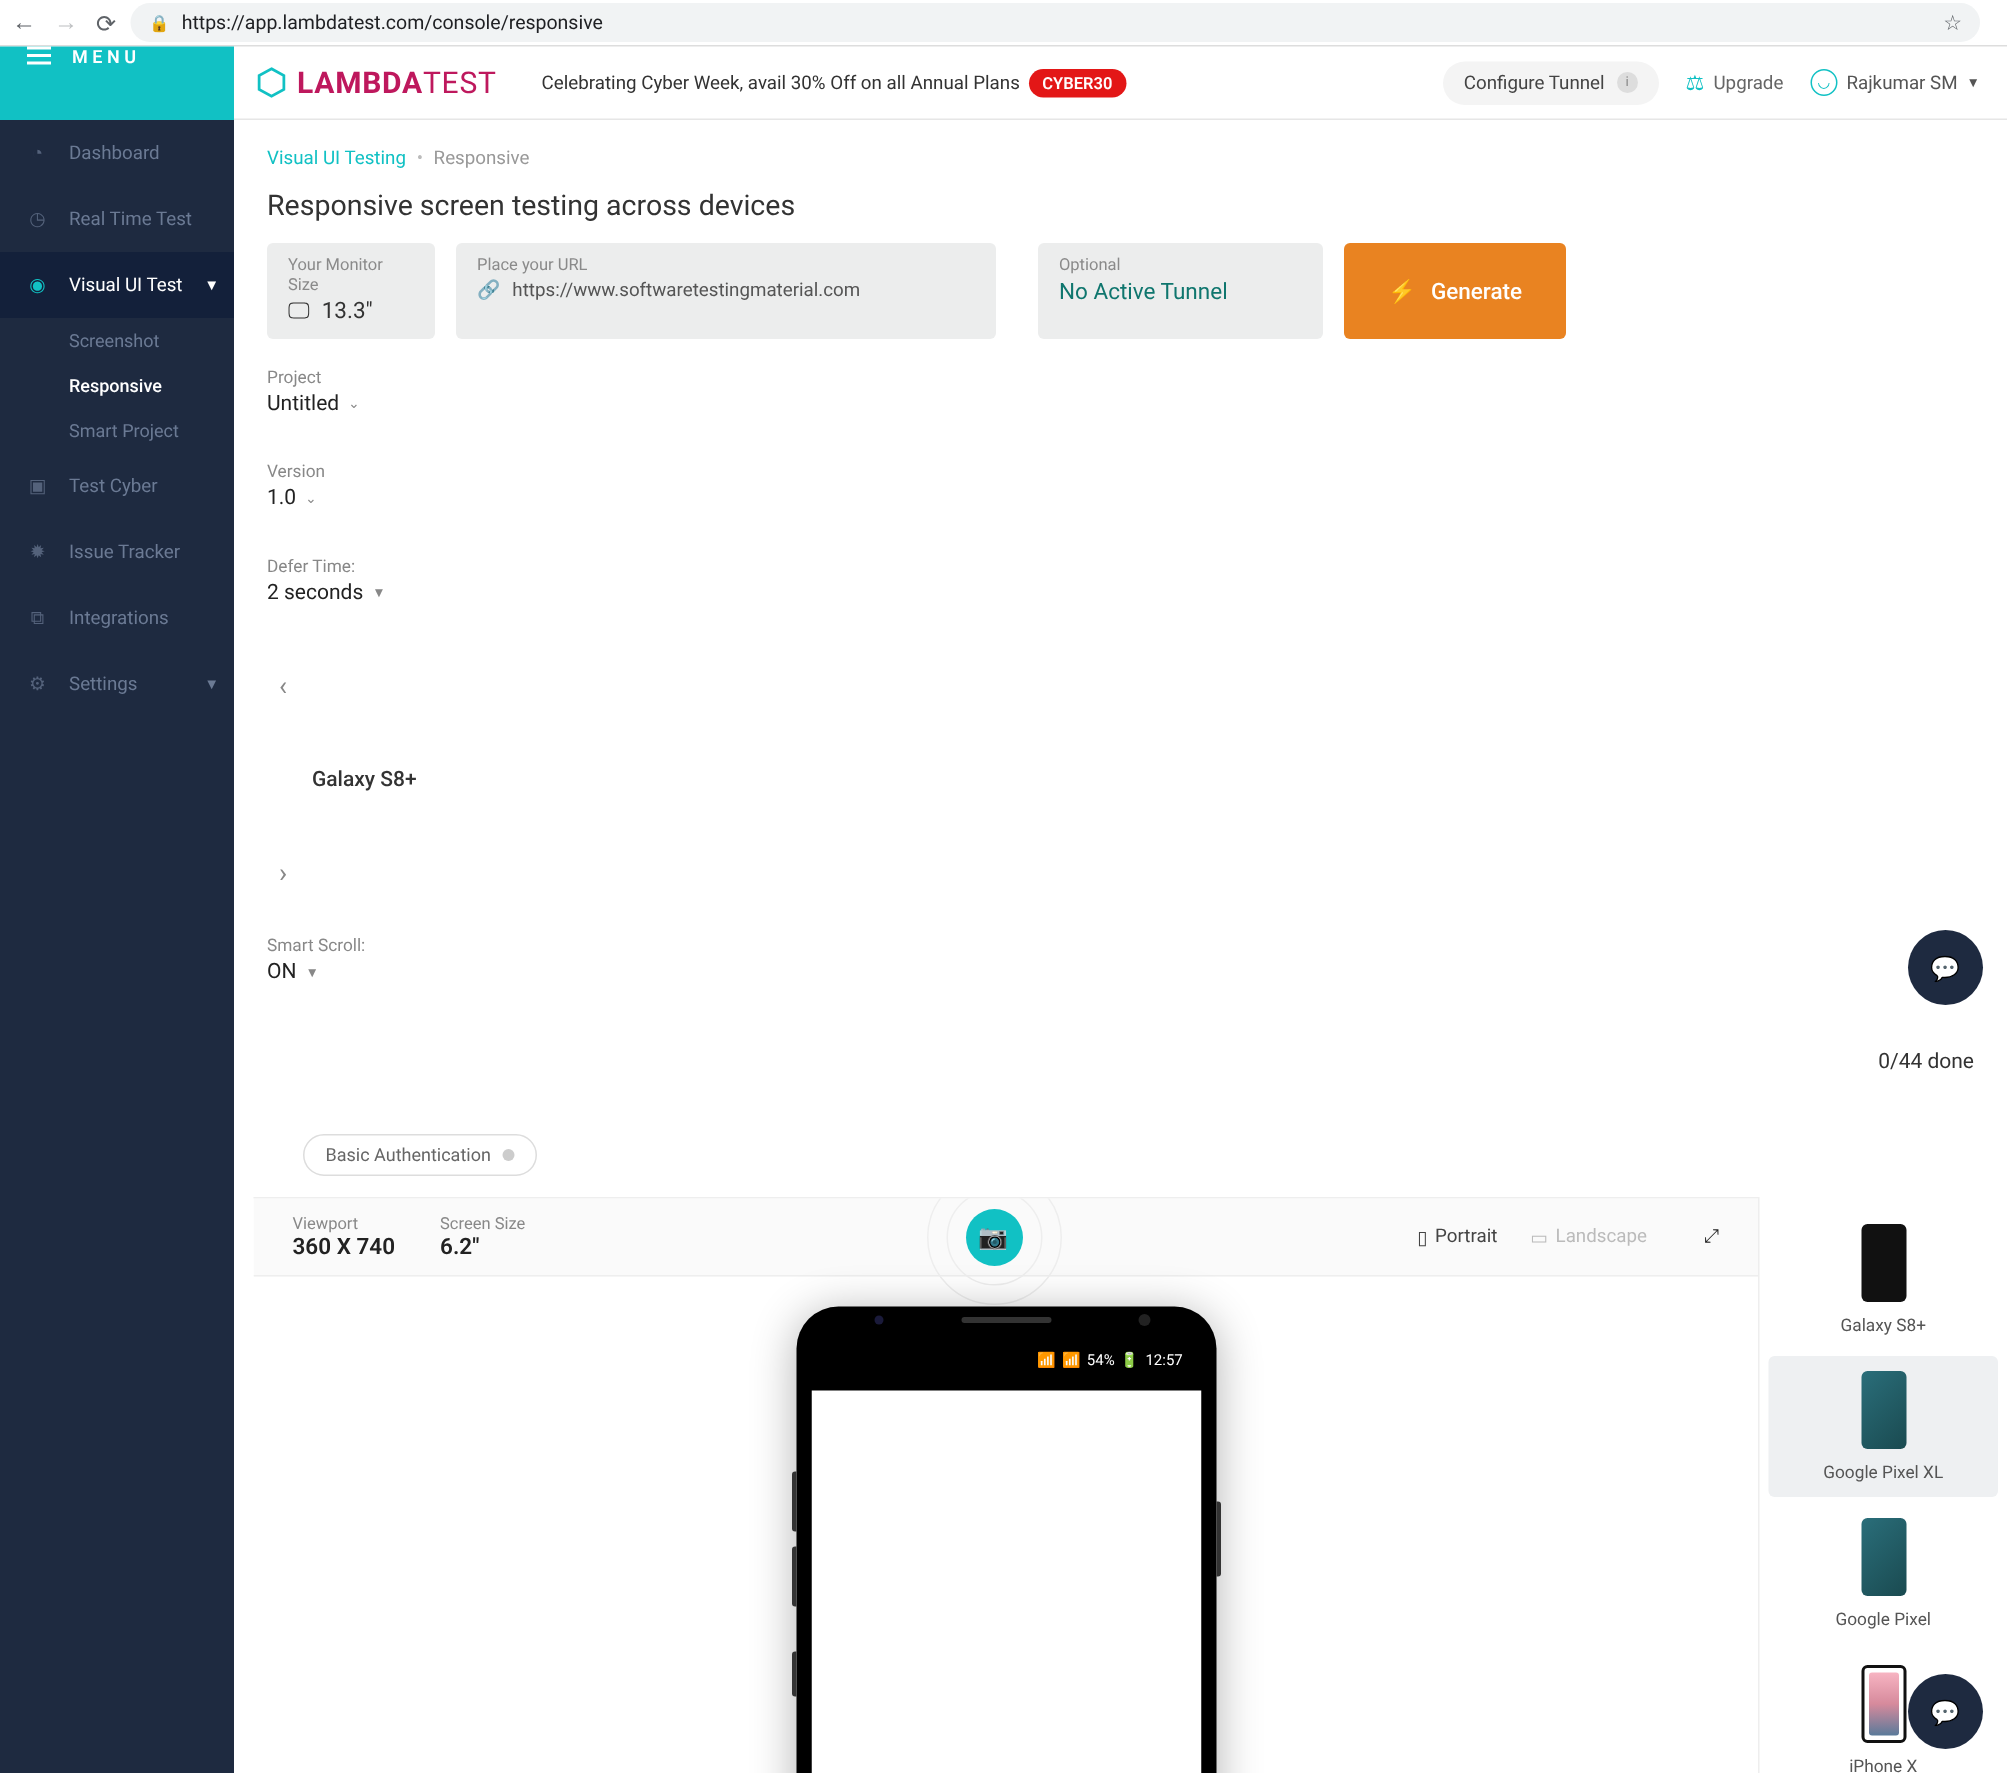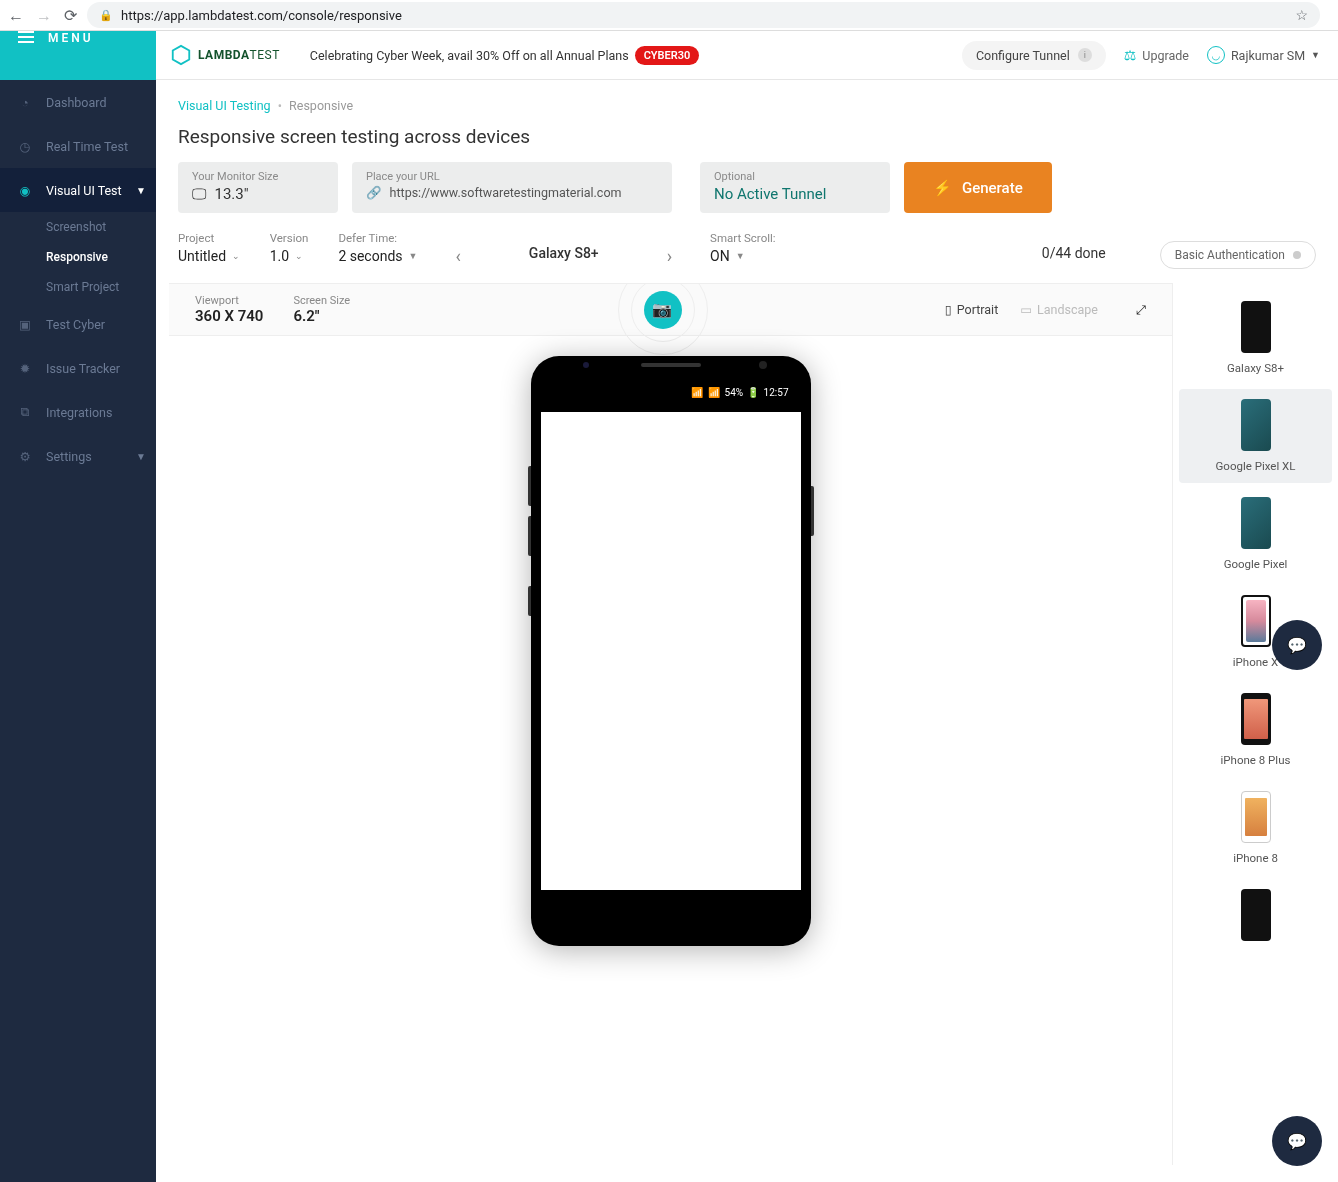--- a/index.html
+++ b/index.html
@@ -13,21 +13,21 @@
 .url-bar .lock { margin-right: 8px; color: #5f6368; font-size: 11px; }
 .url-bar .star { margin-left: auto; color: #5f6368; font-size: 14px; }
 
 
 .topbar { height: 49px; display: flex; align-items: center; border-bottom: 1px solid #e6e6e6; }
 .menu-toggle { width: 156px; height: 49px; background: #11c1c4; color: #fff; display: flex; align-items: flex-start; padding-left: 18px; gap: 14px; font-size: 12px; font-weight: 600; letter-spacing: 3px; }
 .hamburger { display: inline-flex; flex-direction: column; gap: 3px; }
 .hamburger span { width: 16px; height: 2px; background: #fff; }
 .logo-wrap { padding: 0 14px; display: flex; align-items: center; }
 .logo-hex { width: 22px; height: 22px; margin-right: 6px; color: #11c1c4; }
-.logo-text { font-size: 12px; font-weight: 700; color: #14532d; letter-spacing: 0.5px; }
+.logo-text { font-size: 20px; font-weight: 700; color: #be185d; letter-spacing: 0.5px; }
 .logo-text .thin { font-weight: 400; }
 .promo { font-size: 12.5px; color: #333; margin-left: 16px; display: flex; align-items: center; gap: 6px; }
 .promo-code { background: #e31717; color: #fff; padding: 3px 9px; border-radius: 10px; font-size: 11px; font-weight: 600; }
 .top-right { margin-left: auto; display: flex; align-items: center; gap: 18px; padding-right: 18px; }
 .tunnel-btn { background: #f4f4f4; border: none; padding: 7px 14px; border-radius: 16px; font-size: 12.5px; color: #444; display: flex; align-items: center; gap: 8px; }
 .tunnel-btn .info { width: 14px; height: 14px; background: #ddd; border-radius: 50%; display: inline-flex; align-items: center; justify-content: center; font-size: 9px; color: #888; }
 .top-link { font-size: 12.5px; color: #666; display: flex; align-items: center; gap: 6px; }
 .top-link .ic { color: #11c1c4; font-size: 14px; }
 .user-menu { display: flex; align-items: center; gap: 6px; font-size: 12.5px; color: #555; }
 .user-avatar { width: 18px; height: 18px; border: 1.5px solid #11c1c4; border-radius: 50%; display: inline-flex; align-items: center; justify-content: center; color: #11c1c4; font-size: 10px; }
@@ -49,29 +49,29 @@
 .crumbs { padding: 18px 22px 6px; font-size: 12.5px; color: #999; }
 .crumbs .link { color: #11c1c4; }
 .crumbs .dot { margin: 0 4px; color: #bbb; }
 .page-title { padding: 6px 22px 14px; font-size: 19px; color: #333; font-weight: 400; }
 
 
 .config-row { display: flex; gap: 14px; padding: 0 22px 14px; align-items: stretch; }
 .cfg-box { background: #eceded; border-radius: 4px; padding: 8px 14px 10px; }
 .cfg-label { font-size: 11px; color: #8a8a8a; margin-bottom: 2px; }
 .cfg-val { font-size: 15px; color: #333; display: flex; align-items: center; gap: 8px; }
-.cfg-monitor { width: 160px; }
-.cfg-url { width: 320px; }
+.cfg-monitor { width: 112px; }
+.cfg-url { width: 360px; }
 .cfg-url .cfg-val { font-size: 12.5px; color: #555; }
 .cfg-tunnel { width: 190px; margin-left: 14px; }
 .cfg-tunnel .cfg-val { font-size: 15px; color: #0f766e; }
 .gen-btn { background: #e98321; color: #fff; border: none; border-radius: 4px; width: 148px; font-size: 15px; font-weight: 500; display: flex; align-items: center; justify-content: center; gap: 10px; cursor: pointer; }
 
 
-.settings-row { display: flex; align-items: flex-start; padding: 4px 22px 14px; gap: 30px; }
+.settings-row { display: flex; align-items: flex-start; padding: 4px 22px 14px; gap: 30px; flex-direction: column; }
 .set-col .label { font-size: 11.5px; color: #888; margin-bottom: 3px; }
 .set-col .value { font-size: 14px; color: #222; display: flex; align-items: center; gap: 6px; }
 .set-col .value .caret { font-size: 9px; color: #888; }
 .dev-arrow { font-size: 18px; color: #888; cursor: pointer; padding: 0 8px; margin-top: 14px; }
 .dev-name { font-size: 14px; color: #333; padding: 14px 30px 0; font-weight: 500; }
 .done-txt { font-size: 14px; color: #333; margin-left: auto; padding-top: 14px; }
 .basic-auth { margin-top: 10px; margin-left: 24px; border: 1px solid #ddd; border-radius: 18px; padding: 6px 14px; font-size: 12px; color: #666; display: flex; align-items: center; gap: 8px; }
 .basic-auth .ball { width: 8px; height: 8px; background: #ccc; border-radius: 50%; }
 
 

